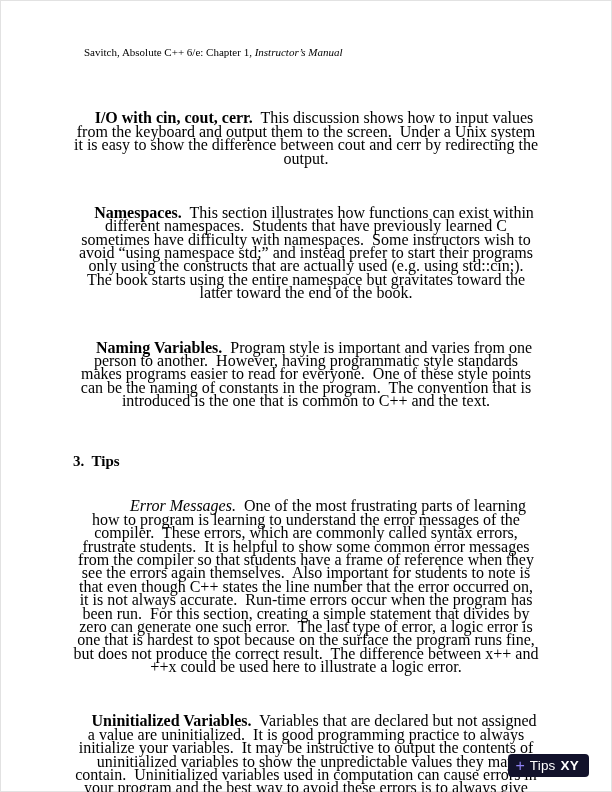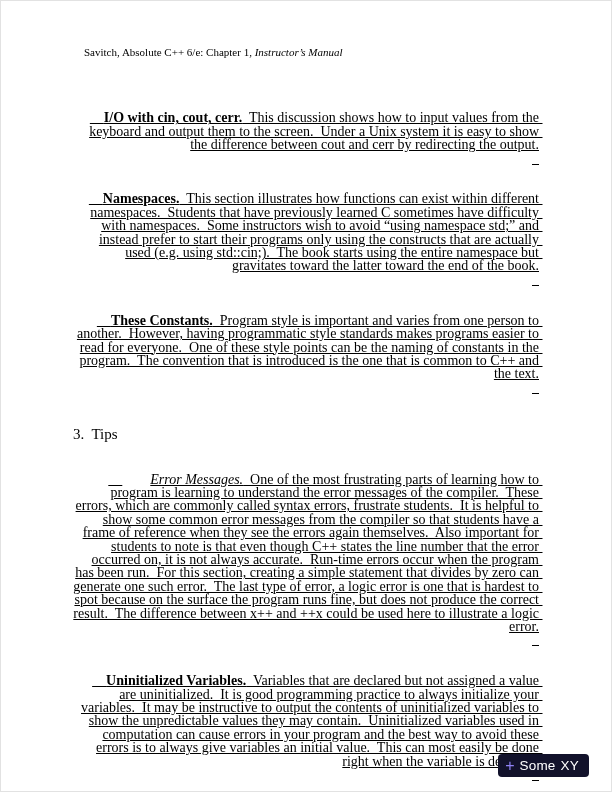--- a/index.html
+++ b/index.html
@@ -21,32 +21,31 @@
     background: #ffffff;
   }
   .running-header {
     font-size: 11px;
     line-height: 13px;
     margin-bottom: 26px;
     white-space: pre-wrap;
   }
   .running-header .it { font-style: italic; }
   .para {
-    font-size: 14px;
+    font-size: 16px;
     line-height: 13.4px;
     margin: 0 0 14px 0;
     white-space: pre-wrap;
-    text-align: right;
-    text-decoration: underline;
+    text-align: center;
   }
   .para .lead-bold { font-weight: bold; }
   .para .lead-italic { font-style: italic; margin-left: 28px; }
   .section-heading {
     font-size: 15px;
-    font-weight: normal;
+    font-weight: bold;
     margin: 32px 0 16px 0;
     white-space: pre-wrap;
     font-family: "Liberation Serif", serif;
   }
   .brand-badge {
     position: absolute;
     right: 22px;
     bottom: 14px;
     background: #12122b;
     color: #ffffff;
@@ -59,57 +58,57 @@
     font-size: 13.5px;
     line-height: 15px;
   }
   .brand-badge .plus-icon {
     color: #8f82f5;
     font-size: 16px;
     font-weight: 400;
     line-height: 14px;
   }
   .brand-badge .brand-study { font-weight: 400; letter-spacing: 0.2px; }
-  .brand-badge .brand-xy { font-weight: 400; letter-spacing: 0.2px; }
+  .brand-badge .brand-xy { font-weight: 700; letter-spacing: 0.2px; }
 </style>
 </head>
 <body>
 
 <div class="page">
 
   <div class="running-header">
     <span>Savitch, Absolute C++ 6/e: Chapter 1, </span><span class="it">Instructor’s Manual</span>
   </div>
 
   <p class="para">
     <span class="lead-bold">I/O with cin, cout, cerr.</span><span>  This discussion shows how to input values from the keyboard and output them to the screen.  Under a Unix system it is easy to show the difference between cout and cerr by redirecting the output.</span>
   </p>
 
   <p class="para">
     <span class="lead-bold">Namespaces.</span><span>  This section illustrates how functions can exist within different namespaces.  Students that have previously learned C sometimes have difficulty with namespaces.  Some instructors wish to avoid “using namespace std;” and instead prefer to start their programs only using the constructs that are actually used (e.g. using std::cin;).  The book starts using the entire namespace but gravitates toward the latter toward the end of the book.</span>
   </p>
 
   <p class="para">
-    <span class="lead-bold">These Constants.</span><span>  Program style is important and varies from one person to another.  However, having programmatic style standards makes programs easier to read for everyone.  One of these style points can be the naming of constants in the program.  The convention that is introduced is the one that is common to C++ and the text.</span>
+    <span class="lead-bold">Naming Variables.</span><span>  Program style is important and varies from one person to another.  However, having programmatic style standards makes programs easier to read for everyone.  One of these style points can be the naming of constants in the program.  The convention that is introduced is the one that is common to C++ and the text.</span>
   </p>
 
   <div class="section-heading">3.  Tips</div>
 
   <p class="para">
     <span class="lead-italic">Error Messages.</span><span>  One of the most frustrating parts of learning how to program is learning to understand the error messages of the compiler.  These errors, which are commonly called syntax errors, frustrate students.  It is helpful to show some common error messages from the compiler so that students have a frame of reference when they see the errors again themselves.  Also important for students to note is that even though C++ states the line number that the error occurred on, it is not always accurate.  Run-time errors occur when the program has been run.  For this section, creating a simple statement that divides by zero can generate one such error.  The last type of error, a logic error is one that is hardest to spot because on the surface the program runs fine, but does not produce the correct result.  The difference between x++ and ++x could be used here to illustrate a logic error.</span>
   </p>
 
 
   <p class="para">
     <span class="lead-bold">Uninitialized Variables.</span><span>  Variables that are declared but not assigned a value are uninitialized.  It is good programming practice to always initialize your variables.  It may be instructive to output the contents of uninitialized variables to show the unpredictable values they may contain.  Uninitialized variables used in computation can cause errors in your program and the best way to avoid these errors is to always give variables an initial value.  This can most easily be done right when the variable is declared.</span>
   </p>
 
   <p class="para">
     <span class="lead-bold">Round-off Errors in Floating-Point Numbers.</span><span>  One of the places to show the fallibility of computers is in the round-off errors that we experience when using floating point numbers.  This topic relates to why the type is named double and also deals with the representation of floating point numbers in the system.  This problem occurs because not all floating-point numbers are finite, a common example being the decimal representation of the fraction 1/3.  Because we can only store so many digits after the decimal points, our computation is not always accurate.  A</span>
   </p>
 
   <div class="brand-badge">
     <span class="plus-icon">+</span>
-      <span class="brand-study">Some</span>
+      <span class="brand-study">Tips</span>
       <span class="brand-xy">XY</span>
   </div>
 
 </div>
 
 </body></html>

